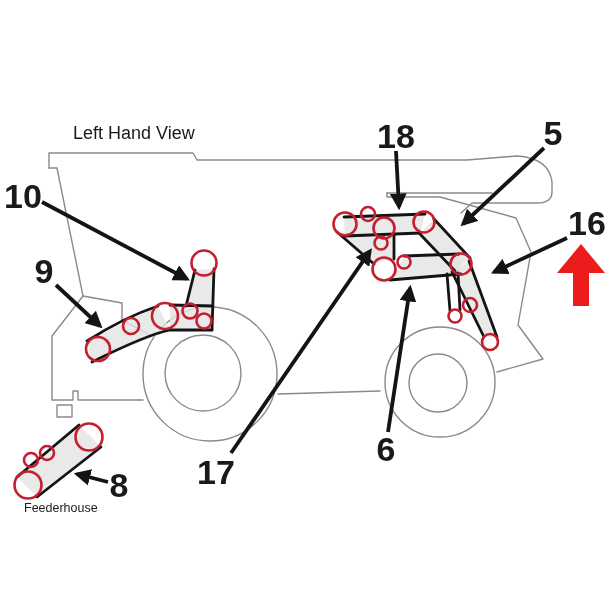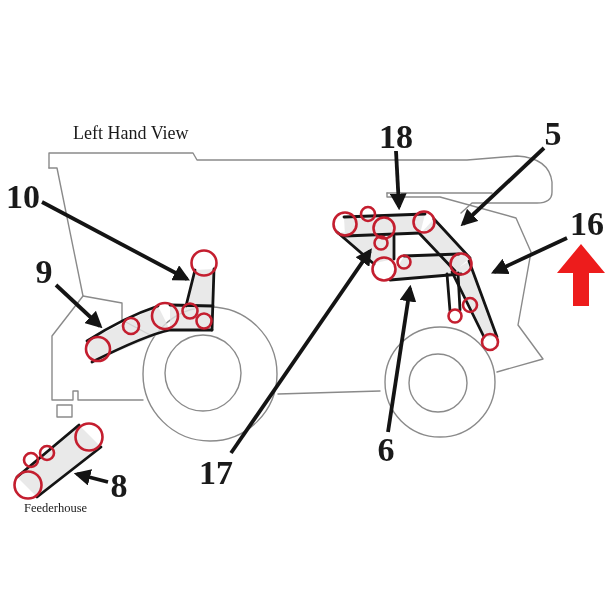--- a/index.html
+++ b/index.html
@@ -9,21 +9,21 @@
     --body-gray:#8a8a8a;
     --belt-fill:#e4e4e4;
     --text-black:#1a1a1a;
     --background:#ffffff;
   }
   html,body{margin:0;padding:0;}
   body{background:#fff;}
   .stage{
     position:relative;width:612px;height:612px;
     background:var(--background);
-    font-family:Liberation Serif, serif;
+    font-family:Liberation Sans, sans-serif;
     overflow:hidden;
   }
   svg{display:block;}
   .body-line{stroke:var(--body-gray);stroke-width:1.4;fill:none;stroke-linejoin:round;stroke-linecap:round;}
   .belt-fill{fill:var(--belt-fill);opacity:.8;stroke:none;}
   .belt{stroke:var(--line-black);stroke-width:2.8;fill:none;stroke-linecap:round;}
   .pulley{stroke:var(--pulley-red);stroke-width:2.6;fill:none;}
   .callout-arrow{stroke:var(--line-black);stroke-width:3.8;fill:none;stroke-linecap:butt;}
   .callout-label{fill:var(--text-black);font-weight:bold;font-size:34px;text-anchor:middle;}
   .title-text{fill:var(--text-black);font-size:18px;}

